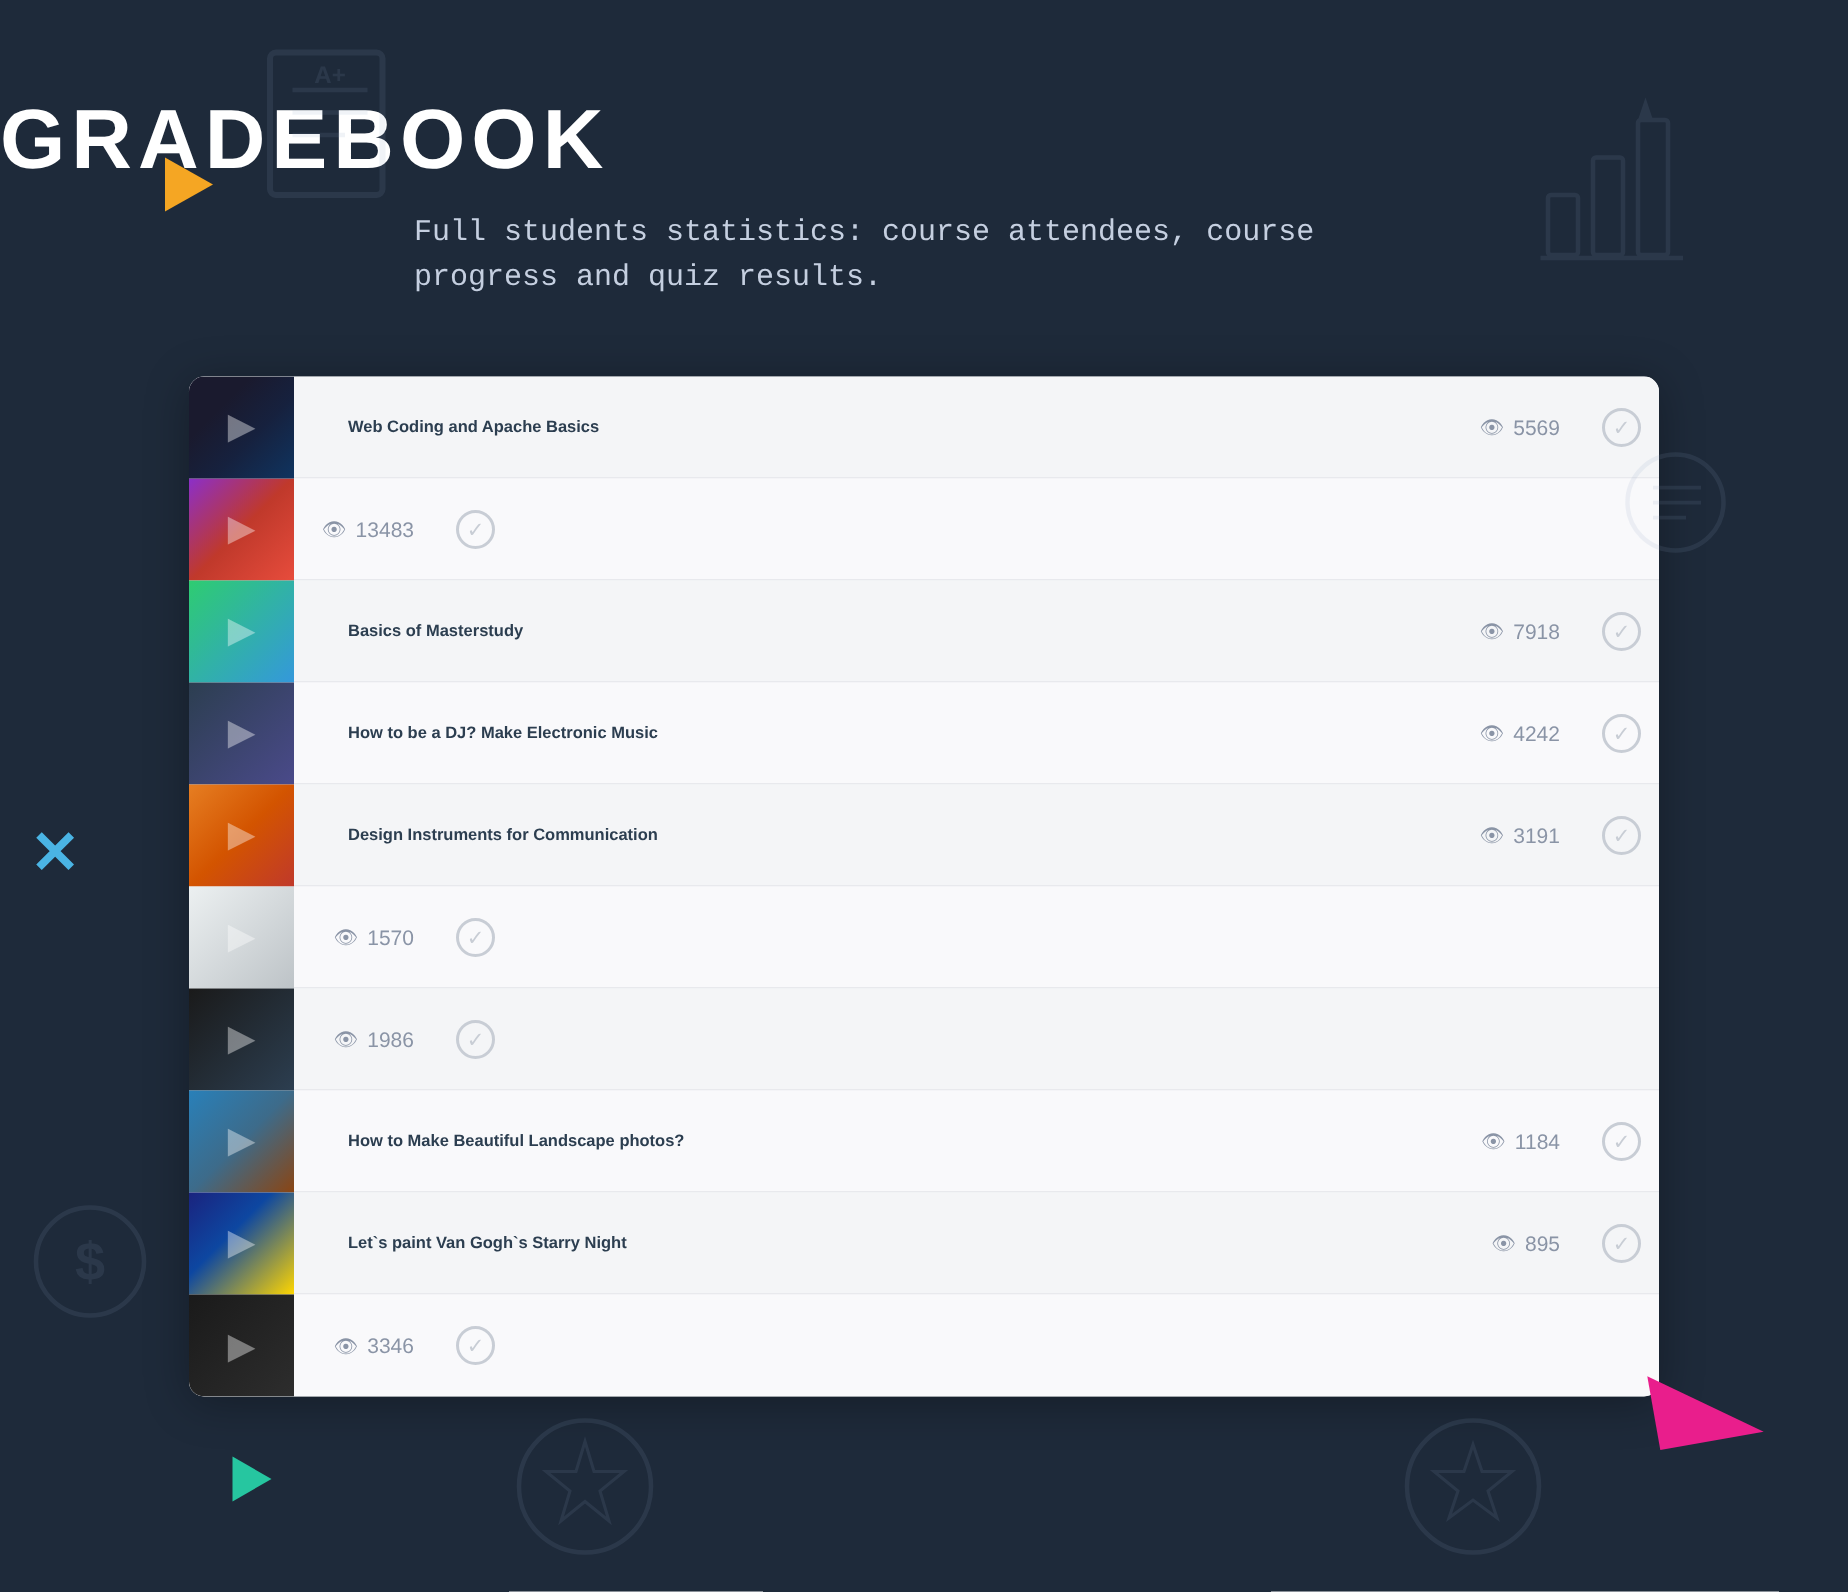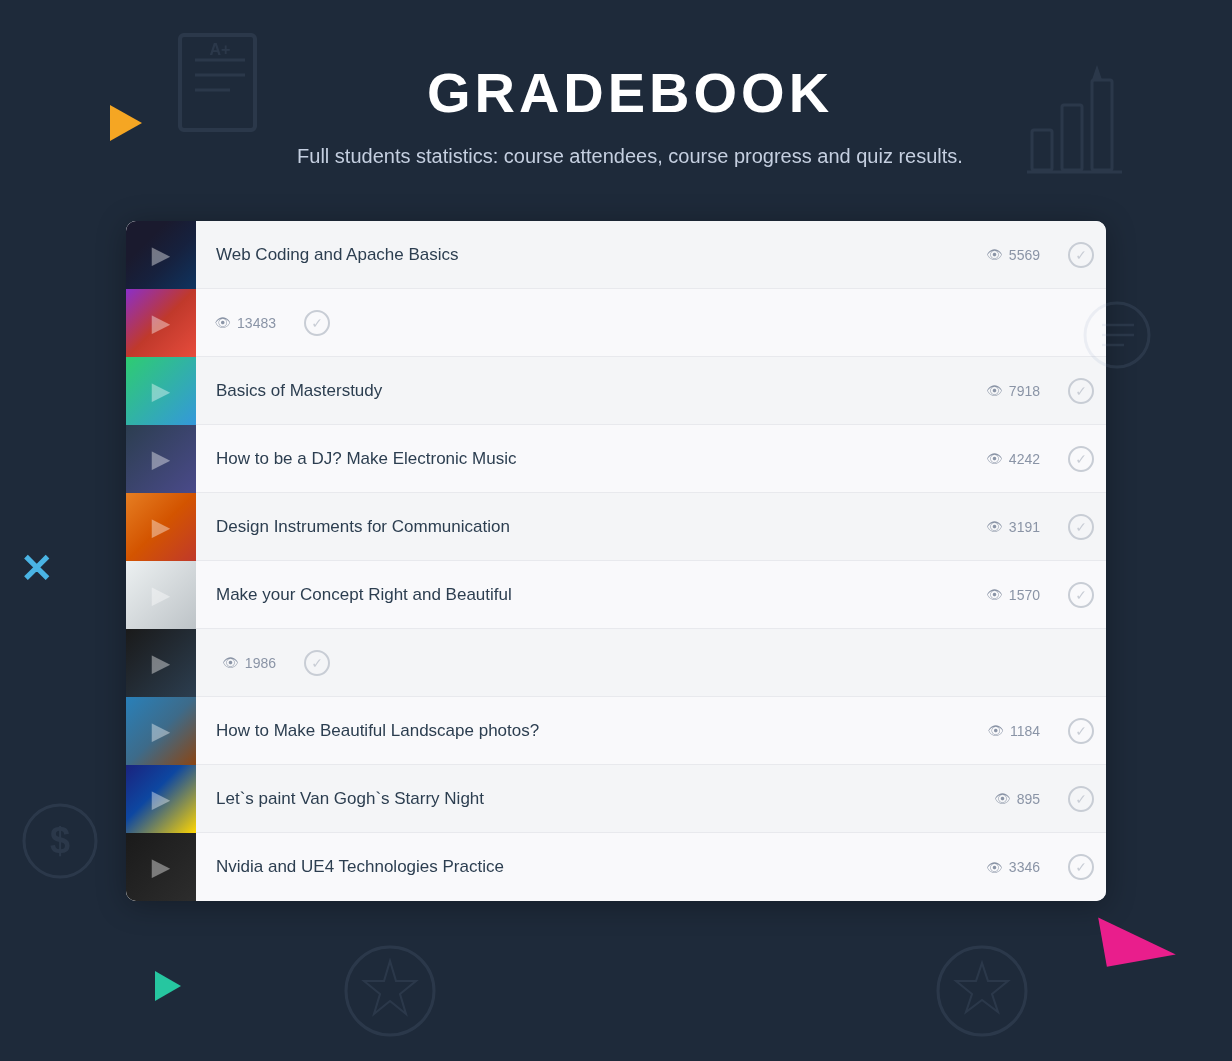--- a/index.html
+++ b/index.html
@@ -84,41 +84,40 @@
       bottom: 100px; right: 60px;
       width: 0; height: 0;
       border-top: 50px solid transparent;
       border-bottom: 0px solid transparent;
       border-left: 70px solid #e91e8c;
       transform: rotate(-10deg);
     }
 
     
     .header {
-      text-align: center;
       padding-top: 60px;
       padding-bottom: 30px;
-      padding-left: 28px;
     }
 
     .header-title {
       color: #ffffff;
       font-size: 56px;
       font-weight: 900;
       letter-spacing: 4px;
       text-transform: uppercase;
       margin-bottom: 16px;
     }
 
     .header-subtitle {
       color: #c5cfe0;
       font-size: 20px;
       line-height: 1.5;
       max-width: 680px;
       margin: 0 auto;
+      font-family: Liberation Mono, monospace;
     }
 
     
     .course-list-container {
       margin: 20px auto;
       width: 980px;
       background: #f4f5f7;
       border-radius: 10px;
       overflow: hidden;
       box-shadow: 0 4px 30px rgba(0,0,0,0.3);
@@ -200,24 +199,24 @@
       justify-content: center;
     }
 
     .thumb-icon {
       color: rgba(255,255,255,0.4);
       font-size: 24px;
     }
 
     .course-name {
       flex: 1;
-      padding: 0 20px;
-      font-size: 17px;
+      padding: 0 36px;
+      font-size: 11px;
       color: #2c3e50;
-      font-weight: 400;
+      font-weight: 700;
     }
 
     .course-views {
       display: flex;
       align-items: center;
       gap: 6px;
       color: #8a94a6;
       font-size: 14px;
       margin-right: 16px;
       min-width: 80px;
@@ -384,21 +383,20 @@
     <div class="course-action">
       <div class="check-circle">✓</div>
     </div>
   </div>
     <div class="course-item">
     <div class="course-thumb thumb-concept">
       <div class="thumb-pattern">
         <span class="thumb-icon">▶</span>
       </div>
     </div>
-    <div class="course-name">Make your Concept Right and Beautiful</div>
     <div class="course-views">
       <span class="eye-icon">👁</span>
       <span>1570</span>
     </div>
     <div class="course-action">
       <div class="check-circle">✓</div>
     </div>
   </div>
     <div class="course-item">
     <div class="course-thumb thumb-bike">
@@ -443,21 +441,20 @@
     <div class="course-action">
       <div class="check-circle">✓</div>
     </div>
   </div>
     <div class="course-item">
     <div class="course-thumb thumb-nvidia">
       <div class="thumb-pattern">
         <span class="thumb-icon">▶</span>
       </div>
     </div>
-    <div class="course-name">Nvidia and UE4 Technologies Practice</div>
     <div class="course-views">
       <span class="eye-icon">👁</span>
       <span>3346</span>
     </div>
     <div class="course-action">
       <div class="check-circle">✓</div>
     </div>
   </div>
   </div>
 

